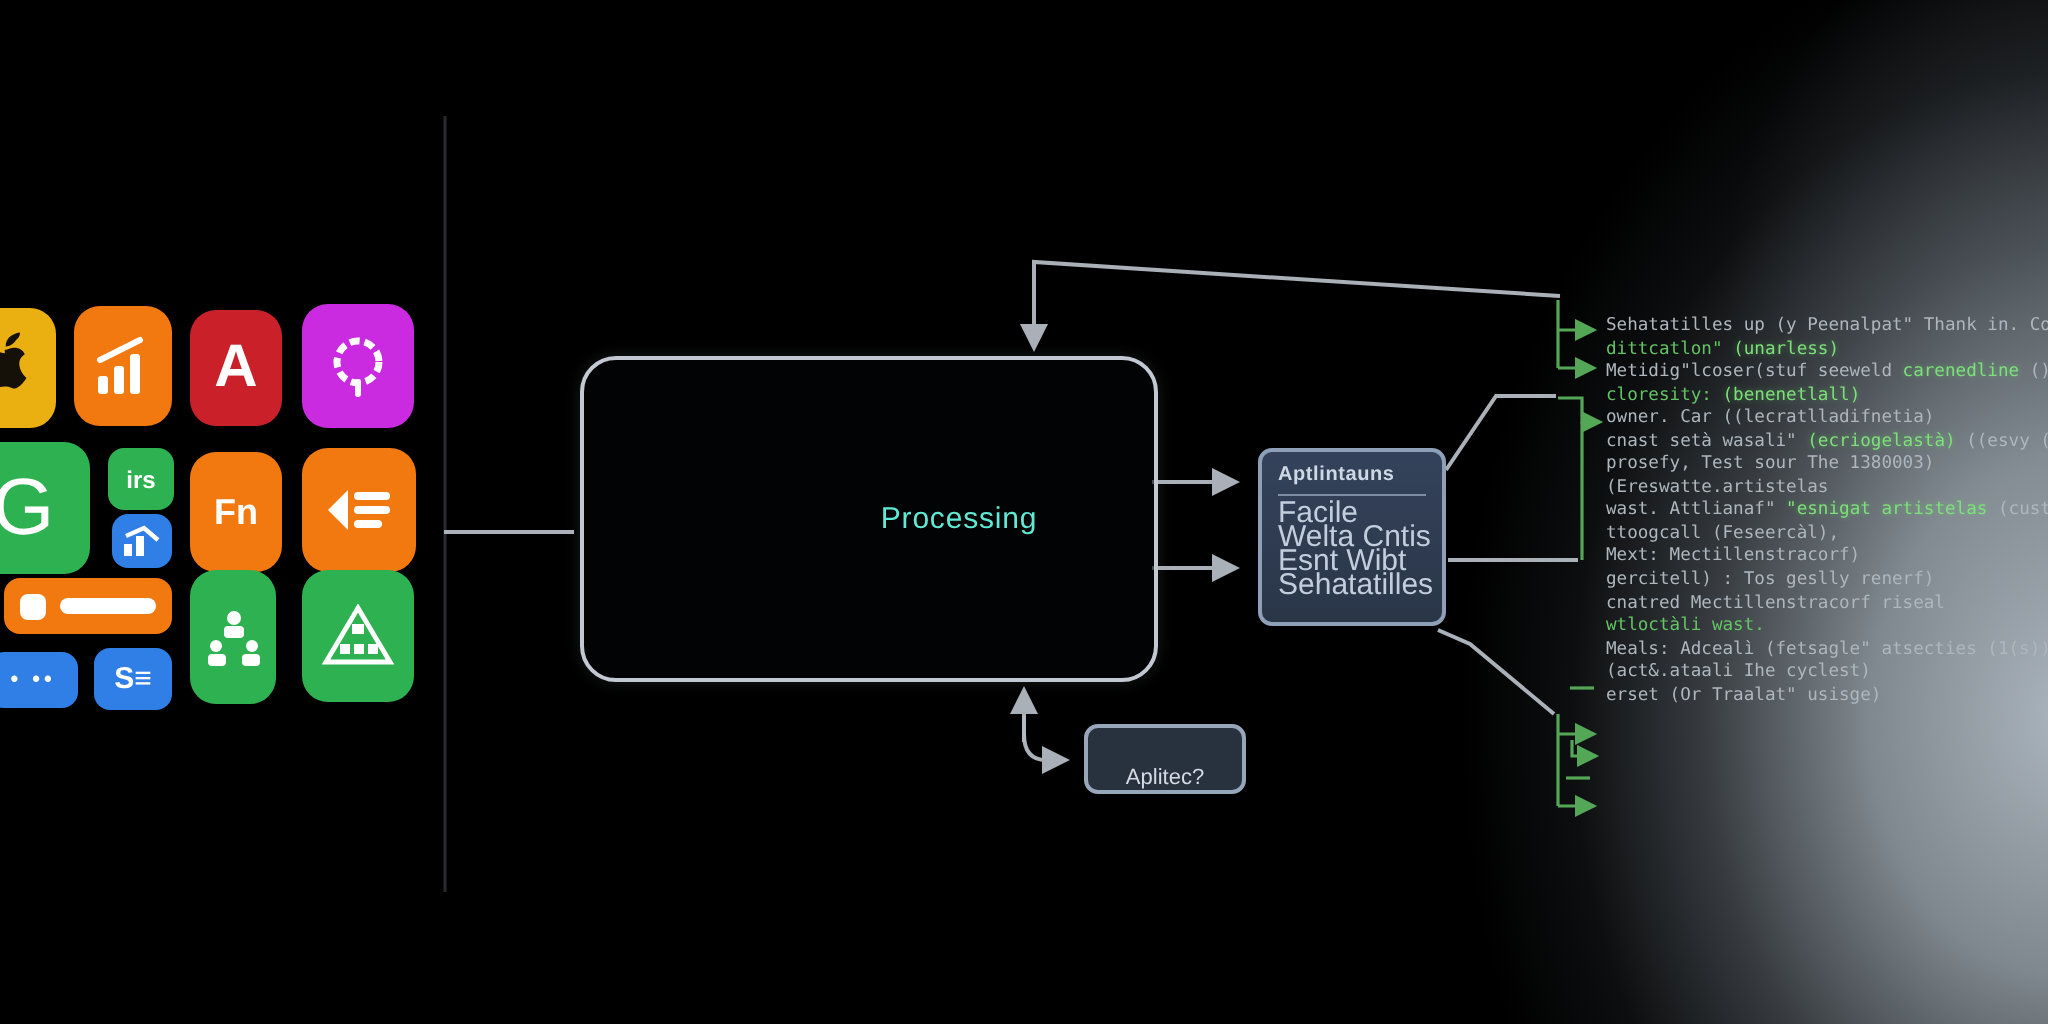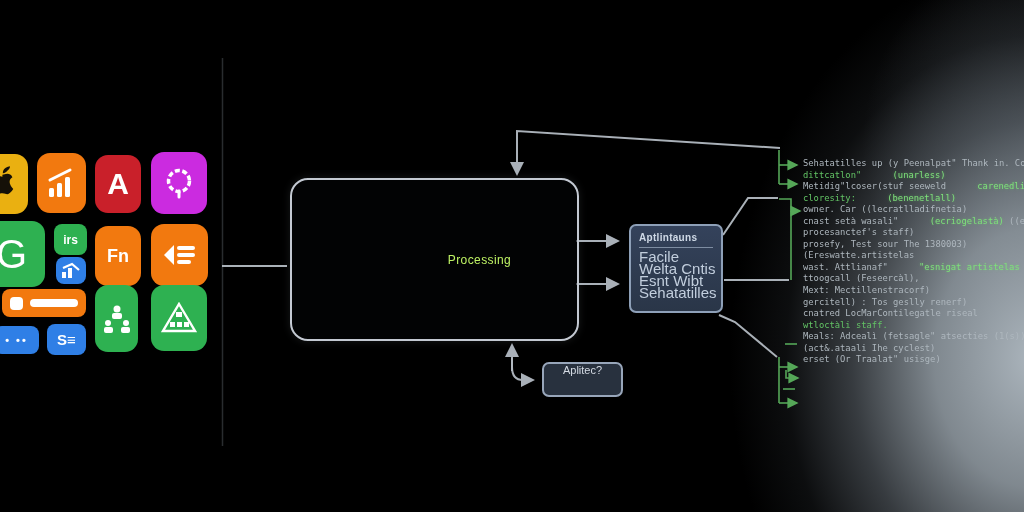--- a/index.html
+++ b/index.html
@@ -40,44 +40,44 @@
   #ic-s      {left:47px;  top:324px;width:39px;height:31px;}
 
   .pill-dot{width:13px;height:13px;border-radius:4px;background:#fff;margin-left:8px;}
   .pill-bar{width:48px;height:8px;border-radius:4px;background:#fff;margin-left:7px;}
 
   
   .proc-box{position:absolute;left:290px;top:178px;width:285px;height:159px;
     border:2.5px solid #c3c9d2;border-radius:18px;background:rgba(4,5,7,.6);
     display:flex;align-items:center;justify-content:center;
     box-shadow:0 0 8px rgba(200,210,225,.12);}
-  .proc-label{color:#bef264;font-size:12px;letter-spacing:.4px;transform:translateX(45px);}
+  .proc-label{color:#5eead4;font-size:15px;letter-spacing:.4px;transform:translateX(45px);}
 
   .q-box{position:absolute;left:542px;top:362px;width:77px;height:31px;
     border:2px solid #98a6ba;border-radius:7px;background:#28313e;
-    display:flex;align-items:flex-start;justify-content:center;}
+    display:flex;align-items:flex-end;justify-content:center;}
   .q-label{color:#d5dbe4;font-size:11px;}
 
   .panel{position:absolute;left:629px;top:224px;width:94px;height:89px;
     border:2px solid #8ea0b8;border-radius:7px;
     background:linear-gradient(180deg,#34425b 0%,#2a3648 100%);
     box-sizing:border-box;padding:6px 8px 4px 8px;}
   .panel-title{color:#cfd9e6;font-size:10px;font-weight:bold;letter-spacing:.3px;}
   .panel-divider{border-top:1px solid rgba(190,205,225,.55);margin:4px 0 3px 0;}
   .panel-item{color:#c2cedd;font-size:15px;line-height:12px;white-space:nowrap;}
 
   
   .code{position:absolute;left:803px;top:158px;width:221px;
     font-family:"DejaVu Sans Mono","Liberation Mono",monospace;
     font-size:8.8px;line-height:11.55px;white-space:nowrap;overflow:hidden;
     filter:blur(.35px);}
   .code-line{height:11.55px;}
   .c0{color:#aeb7be;}
   .c1{color:#63c465;}
-  .c2{color:#7ee07a;text-shadow:0 0 3px rgba(110,230,110,.45);margin-left:26px;}
+  .c2{color:#7ee07a;text-shadow:0 0 3px rgba(110,230,110,.45);}
 
   svg.overlay{position:absolute;left:0;top:0;pointer-events:none;}
   .gray-line{stroke:#b3bac2;stroke-width:2;fill:none;opacity:.95;}
   .faint-line{stroke:#45494e;stroke-width:1.5;fill:none;opacity:.6;}
   .green-line{stroke:#55a758;stroke-width:1.6;fill:none;}
 </style>
 </head>
 <body>
 
 <div id="stage">
@@ -233,27 +233,26 @@
       </div>
   </div>
 
   <div class="code">
       <div class="code-line"><span class="c0">Sehatatilles up (y Peenalpat" Thank in. Cool)</span></div>
       <div class="code-line"><span class="c1">dittcatlon" </span><span class="c2">(unarless)</span></div>
       <div class="code-line"><span class="c0">Metidig"lcoser(stuf seeweld </span><span class="c2">carenedline</span><span class="c0"> ()</span></div>
       <div class="code-line"><span class="c1">cloresity: </span><span class="c2">(benenetlall)</span></div>
       <div class="code-line"><span class="c0">owner. Car ((lecratlladifnetia)</span></div>
       <div class="code-line"><span class="c0">cnast setà wasali" </span><span class="c2">(ecriogelastà)</span><span class="c0"> ((esvy (trio</span></div>
-      <div class="code-line"><span class="c0">procesanctef's staff)</span></div>
       <div class="code-line"><span class="c0">prosefy, Test sour The 1380003)</span></div>
       <div class="code-line"><span class="c0">(Ereswatte.artistelas</span></div>
       <div class="code-line"><span class="c0">wast. Attlianaf" </span><span class="c2">"esnigat artistelas</span><span class="c0"> (custé)</span></div>
       <div class="code-line"><span class="c0">ttoogcall (Feseercàl),</span></div>
       <div class="code-line"><span class="c0">Mext: Mectillenstracorf)</span></div>
       <div class="code-line"><span class="c0">gercitell) : Tos geslly renerf)</span></div>
-      <div class="code-line"><span class="c0">cnatred LocMarContilegatle riseal</span></div>
-      <div class="code-line"><span class="c1">wtloctàli staff.</span></div>
+      <div class="code-line"><span class="c0">cnatred Mectillenstracorf riseal</span></div>
+      <div class="code-line"><span class="c1">wtloctàli wast.</span></div>
       <div class="code-line"><span class="c0">Meals: Adcealì (fetsagle" atsecties (1(s))</span></div>
       <div class="code-line"><span class="c0">(act&amp;.ataali Ihe cyclest)</span></div>
       <div class="code-line"><span class="c0">erset (Or Traalat" usisge)</span></div>
     </div>
 
 </div>
 
 </body></html>

